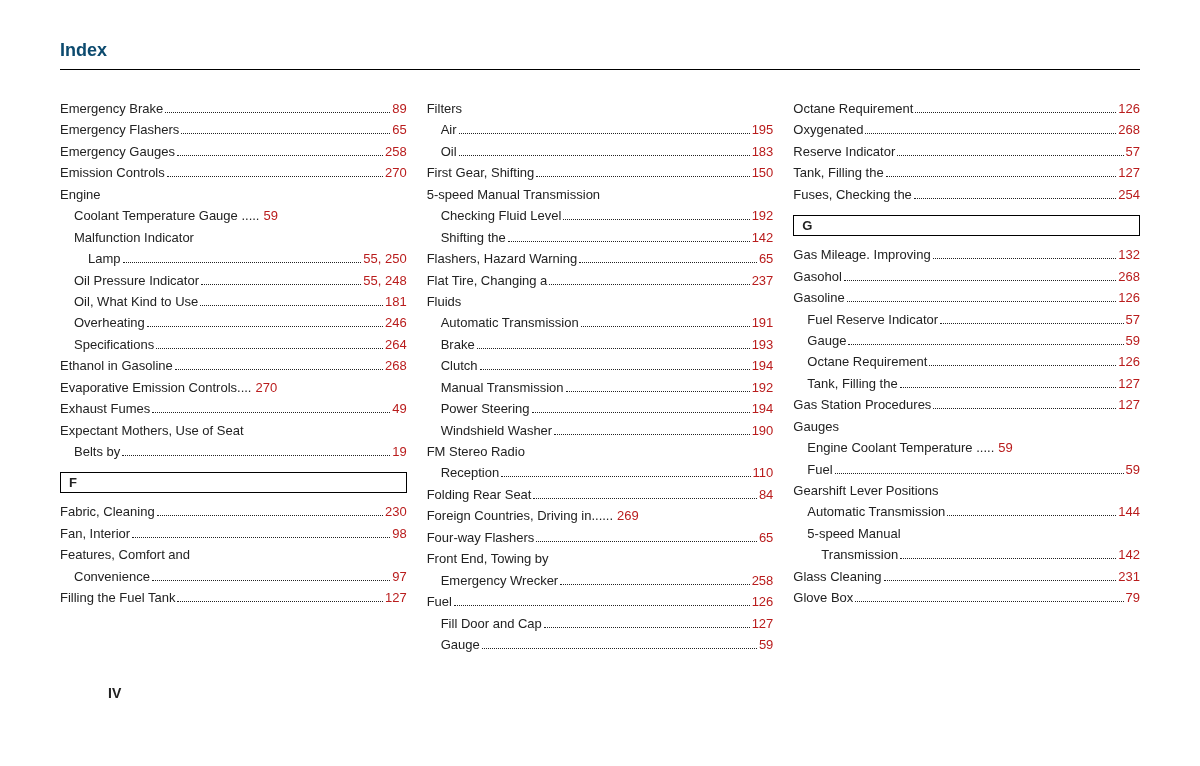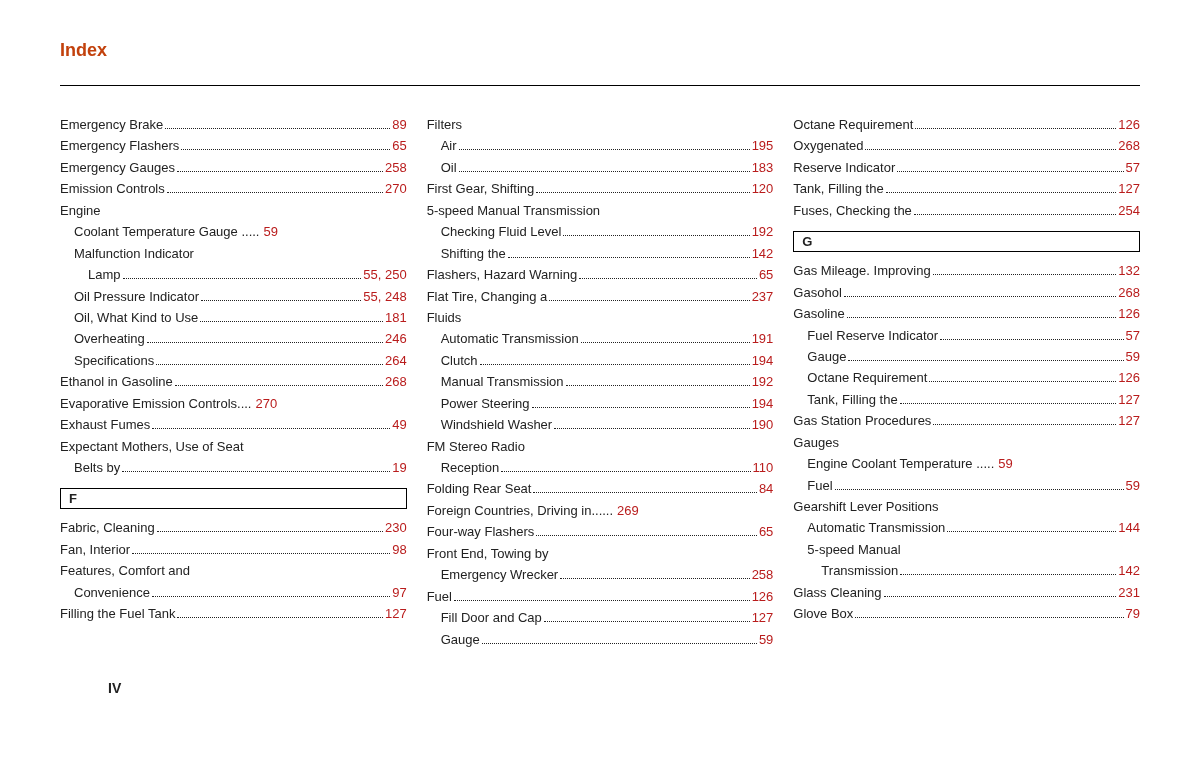--- a/index.html
+++ b/index.html
@@ -10,22 +10,22 @@
       color: #222;
       width: 1200px;
       min-height: 766px;
     }
     .page {
       padding: 40px 60px 40px 60px;
     }
     .page-title {
       font-size: 18px;
       font-weight: bold;
-      color: #c2410c;
-      margin-bottom: 24px;
+      color: #0c4a6e;
+      margin-bottom: 8px;
     }
     .title-rule {
       border: none;
       border-top: 1.5px solid #000;
       margin-bottom: 28px;
     }
     .columns {
       display: flex;
       gap: 0;
       align-items: flex-start;
@@ -175,21 +175,21 @@
           <span class="page-num">195</span>
         </div>
         <div class="entry-row indent1">
           <span class="entry-text">Oil</span>
           <span class="leader"></span>
           <span class="page-num">183</span>
         </div>
         <div class="entry-row ">
           <span class="entry-text">First Gear, Shifting</span>
           <span class="leader"></span>
-          <span class="page-num">120</span>
+          <span class="page-num">150</span>
         </div>
         <div class="entry-row ">
           <span class="entry-text">5-speed Manual Transmission</span>
         </div>
         <div class="entry-row indent1">
           <span class="entry-text">Checking Fluid Level</span>
           <span class="leader"></span>
           <span class="page-num">192</span>
         </div>
         <div class="entry-row indent1">
@@ -207,20 +207,25 @@
           <span class="leader"></span>
           <span class="page-num">237</span>
         </div>
         <div class="entry-row ">
           <span class="entry-text">Fluids</span>
         </div>
         <div class="entry-row indent1">
           <span class="entry-text">Automatic Transmission</span>
           <span class="leader"></span>
           <span class="page-num">191</span>
+        </div>
+        <div class="entry-row indent1">
+          <span class="entry-text">Brake</span>
+          <span class="leader"></span>
+          <span class="page-num">193</span>
         </div>
         <div class="entry-row indent1">
           <span class="entry-text">Clutch</span>
           <span class="leader"></span>
           <span class="page-num">194</span>
         </div>
         <div class="entry-row indent1">
           <span class="entry-text">Manual Transmission</span>
           <span class="leader"></span>
           <span class="page-num">192</span>

